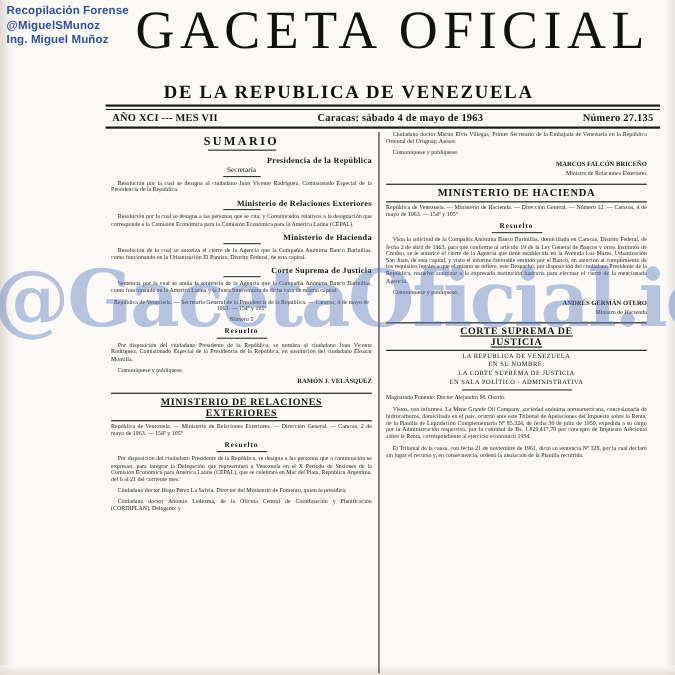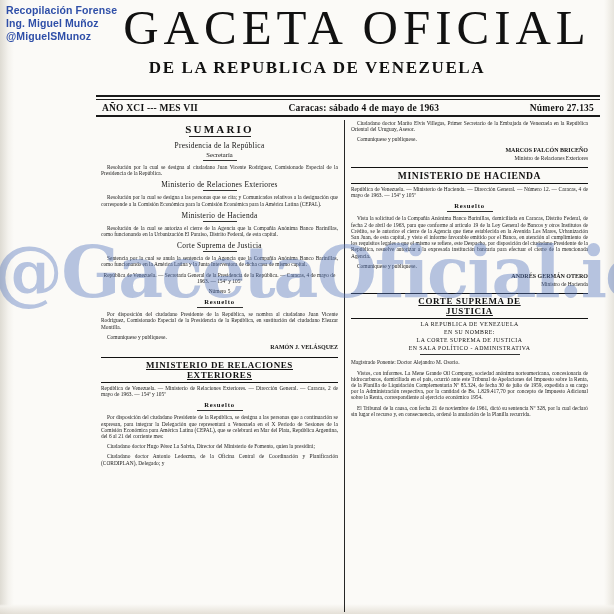--- a/index.html
+++ b/index.html
@@ -68,21 +68,21 @@
     color:#111;
     margin-left:100px;
     text-align:center;
   }
   .gaceta-sub {
     font-family:"Liberation Serif", serif;
     font-weight:bold;
     font-size:17px;
     letter-spacing:1.6px;
     color:#111;
-    margin-top:4px;
+    margin-top:20px;
     margin-left:20px;
   }
   .rule-thick {
     position:absolute; left:96px; top:95px; width:504px; height:2px;
     background:#1a1a1a;
   }
   .rule-thin {
     position:absolute; left:96px; top:99px; width:504px; height:1px;
     background:#1a1a1a;
   }
@@ -116,21 +116,21 @@
 
   .sumario-head {
     text-align:center; font-weight:bold; font-size:11px;
     letter-spacing:2.2px; margin:3px 0 1px 0; color:#111;
   }
   .sumario-underline {
     width:62px; height:1px; background:#222; margin:0 auto 4px auto;
   }
 
   .sec-head {
-    text-align:center; font-weight:normal; font-size:7.4px;
+    text-align:right; font-weight:bold; font-size:7.4px;
     letter-spacing:.3px; margin:4px 0 1px 0; color:#111;
   }
   .sec-sub {
     text-align:center; font-size:6.6px; margin:0 0 2px 0; color:#111;
   }
   .sec-underline { width:34px; height:1px; background:#333; margin:1px auto 3px auto; }
 
   p.body {
     font-size:5.4px;
     line-height:6.2px;
@@ -274,16 +274,16 @@
       <div class="hr-mid"></div>
       <p class="body nind">Magistrado Ponente: Doctor Alejandro M. Osorio.</p>
       <p class="body">Vistos, con informes. La Mene Grande Oil Company, sociedad anónima norteamericana, concesionaria de hidrocarburos, domiciliada en el país, ocurrió ante este Tribunal de Apelaciones del Impuesto sobre la Renta, de la Planilla de Liquidación Complementaria Nº 85.324, de fecha 30 de julio de 1959, expedida a su cargo por la Administración respectiva, por la cantidad de Bs. 1.829.417,70 por concepto de Impuesto Adicional sobre la Renta, correspondiente al ejercicio económico 1954.</p>
       <p class="body">El Tribunal de la causa, con fecha 21 de noviembre de 1961, dictó su sentencia Nº 328, por la cual declaró sin lugar el recurso y, en consecuencia, ordenó la anulación de la Planilla recurrida.</p>
     </div>
   </div>
 
   <div class="watermark">@GacetaOficial.io</div>
   <div class="credit">
     <div>Recopilación Forense</div>
+    <div>@MiguelSMunoz</div>
     <div>Ing. Miguel Muñoz</div>
-    <div>@MiguelSMunoz</div>
   </div>
 </div>
 
 </body></html>

